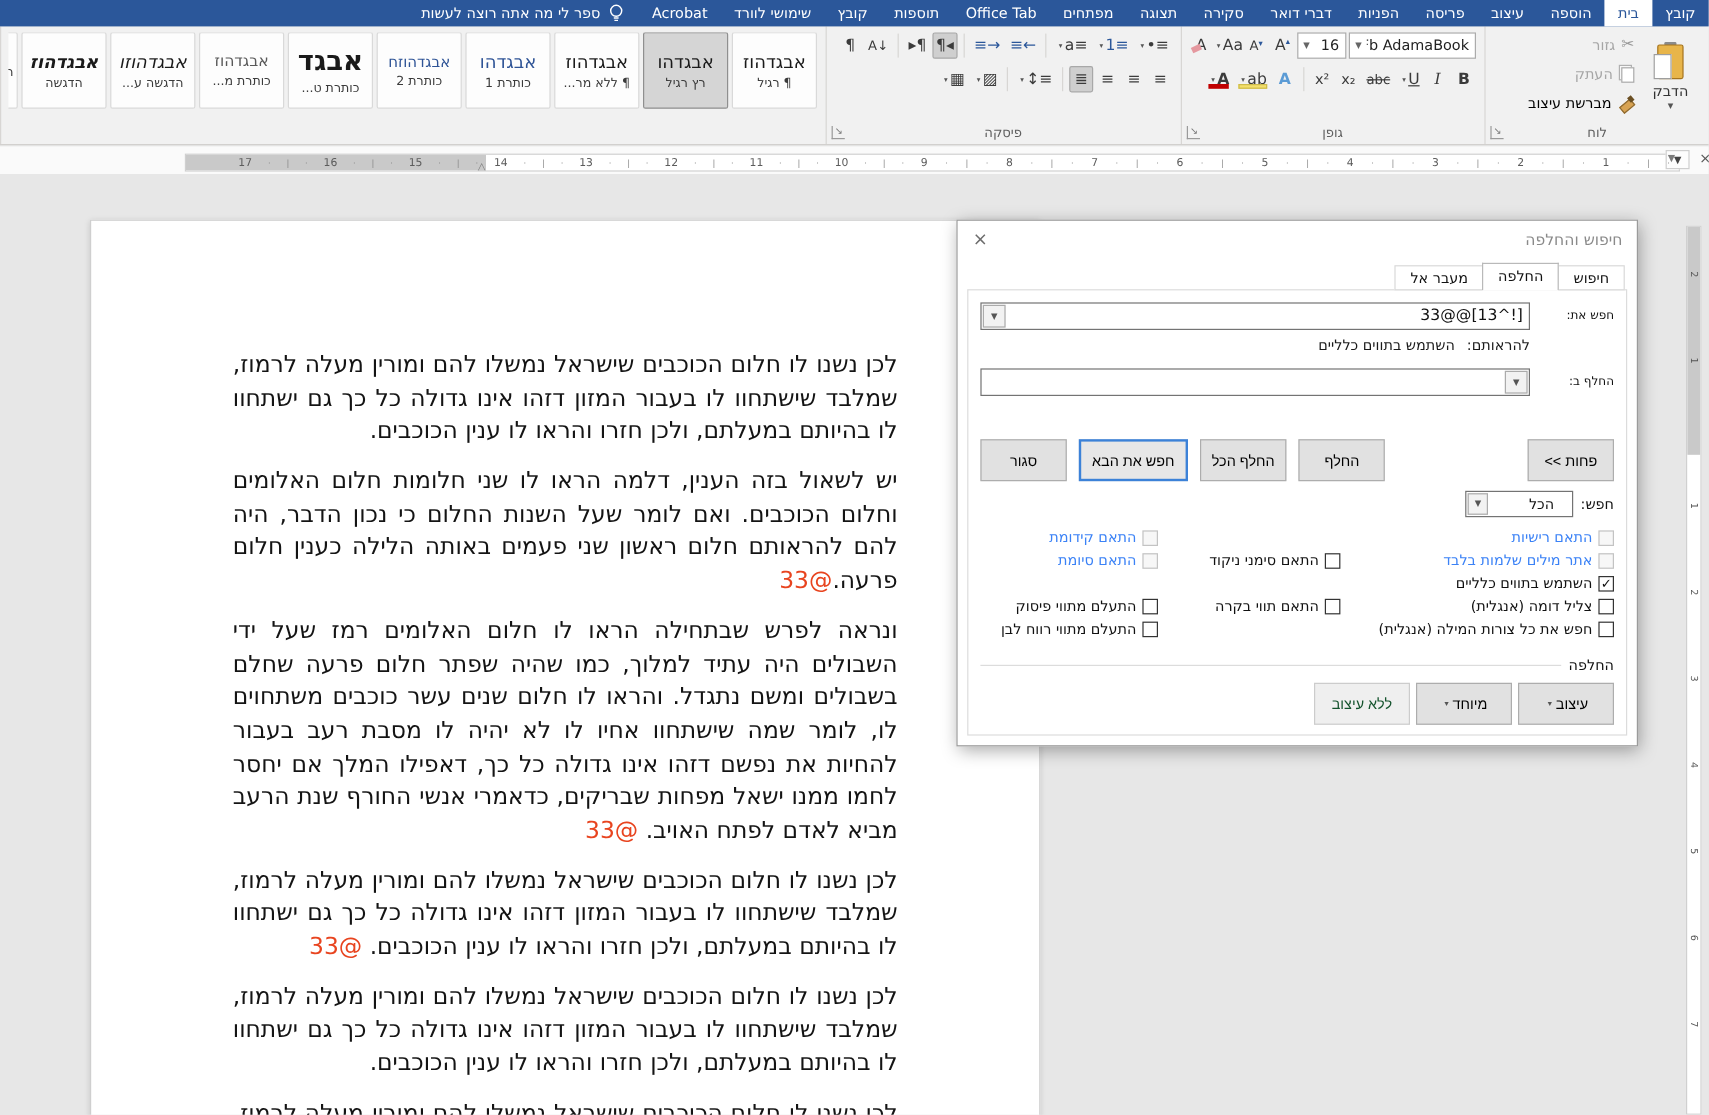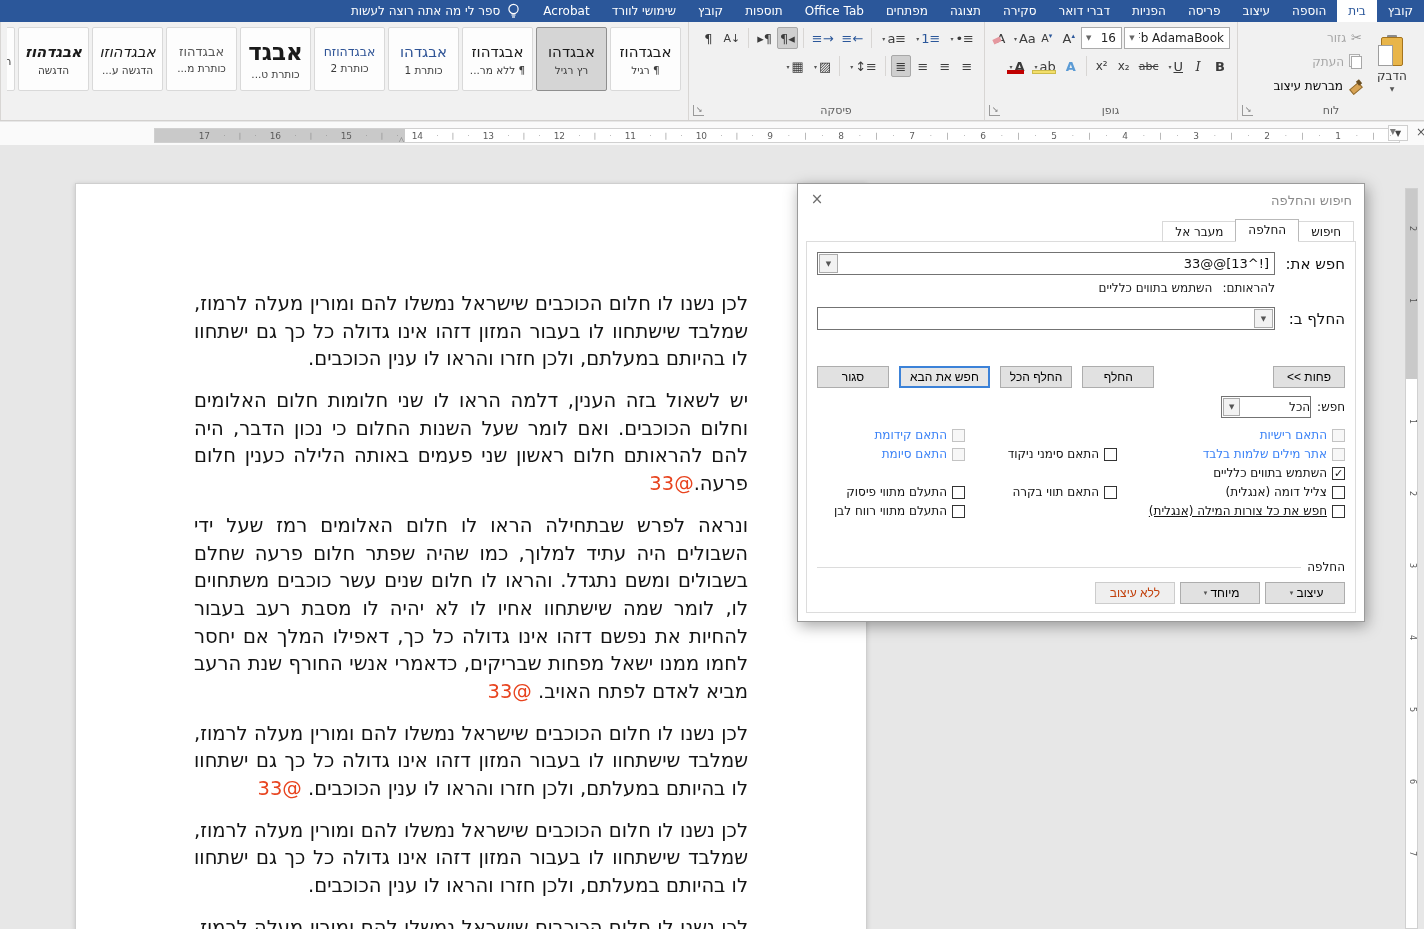--- a/index.html
+++ b/index.html
@@ -123,37 +123,37 @@
   .dlg-title{position:absolute;top:9px;right:12px;font-size:13px;color:#8a8a8a}
   .dlg-close{position:absolute;top:6px;left:10px;width:18px;height:18px;color:#6d6d6d;font-size:15px;
     text-align:center;line-height:18px}
   .dlg-tabs{position:absolute;top:35px;right:10px;display:flex;direction:rtl;z-index:2}
   .dtab{padding:3px 12px;font-size:12px;border:1px solid #d9d9d9;background:#fff;margin-left:-1px;
     position:relative;top:2px;height:21px}
   .dtab.active{top:0;height:23px;border-color:#b9b9b9;border-bottom-color:#fff;z-index:3}
   .dlg-page{position:absolute;top:57px;right:8px;left:8px;bottom:8px;border:1px solid #dcdcdc;
     padding:10px 10px 8px 10px;display:flex;flex-direction:column}
   .frow{display:flex;align-items:center;gap:6px;margin-bottom:6px}
-  .flabel{width:64px;flex:none;font-size:15px}
+  .flabel{width:64px;flex:none;font-size:10px}
   .combo2{flex:1;height:23px;border:1px solid #737373;display:flex;align-items:center;direction:rtl;background:#fff}
   .combo2 .val{flex:1;padding:0 5px;font-size:13px;direction:rtl;text-align:right;white-space:nowrap;overflow:hidden}
   .combo2 .arrow{width:19px;height:19px;margin:1px;border:1px solid #ababab;background:#f2f2f2;
     display:flex;align-items:center;justify-content:center;font-size:7px;color:#555;flex:none}
   .note{margin:0 70px 12px 0;display:flex;gap:10px;font-size:12px;color:#1a1a1a}
   .btnrow{display:flex;align-items:center;gap:10px;margin-top:30px;margin-bottom:8px;direction:rtl}
-  .btn{min-width:72px;height:22px;background:#e1e1e1;border:1px solid #adadad;font-size:12px;
+  .btn{min-width:72px;height:35px;background:#e1e1e1;border:1px solid #adadad;font-size:12px;
     display:flex;align-items:center;justify-content:center;padding:1px 9px;white-space:nowrap}
   .btn.default{border:2px solid #3c82d8;background:#e7e7e7}
-  .btn.dis{color:#c2410c;background:#efefef;border-color:#cccccc}
+  .btn.dis{color:#14532d;background:#efefef;border-color:#cccccc}
   .spacer{flex:1}
   .ghead{display:flex;align-items:center;gap:6px;margin:4px 0 8px;font-size:12px}
   .ghead .line{flex:1;height:1px;background:#dcdcdc}
   .srow{display:flex;align-items:center;gap:6px;margin:0 0 10px 0}
   .combo3{width:90px;height:22px;border:1px solid #737373;display:flex;align-items:center;direction:rtl;background:#fff}
-  .combo3 .val{flex:1;padding:0 0;text-align:right}
+  .combo3 .val{flex:1;padding:0 15px;text-align:right}
   .combo3 .arrow{width:17px;height:18px;margin:1px;border:1px solid #ababab;background:#f2f2f2;
     display:flex;align-items:center;justify-content:center;font-size:7px;color:#555;flex:none}
   .ogrid{display:grid;grid-template-columns:228px 152px auto;row-gap:5px;direction:rtl;font-size:12px;margin-bottom:6px}
   .opt{display:flex;align-items:center;gap:5px}
   .opt .box{width:13px;height:13px;border:1px solid #333;background:#fff;flex:none;font-size:11px;
     line-height:12px;text-align:center;color:#111}
   .opt.disabled{color:#3b82f6}
   .opt.disabled .box{border-color:#c3c3c3;background:#f7f7f7}
   .opt.checked .box::before{content:"✓"}
   .ghead.bottom{margin-top:auto}
@@ -621,21 +621,21 @@
             <span>צליל דומה (אנגלית)</span>
           </div>
           <div class="opt" style="grid-area: 4 / 2;">
             <span class="box"></span>
             <span>התאם תווי בקרה</span>
           </div>
           <div class="opt" style="grid-area: 4 / 3;">
             <span class="box"></span>
             <span>התעלם מתווי פיסוק</span>
           </div>
-          <div class="opt" style="grid-area: 5 / 1; text-decoration: underline;">
+          <div class="opt" style="grid-area: 5 / 1;">
             <span class="box"></span>
             <span>חפש את כל צורות המילה (אנגלית)</span>
           </div>
           <div class="opt" style="grid-area: 5 / 3;">
             <span class="box"></span>
             <span>התעלם מתווי רווח לבן</span>
           </div>
         </div>
 
       <div class="ghead bottom">

